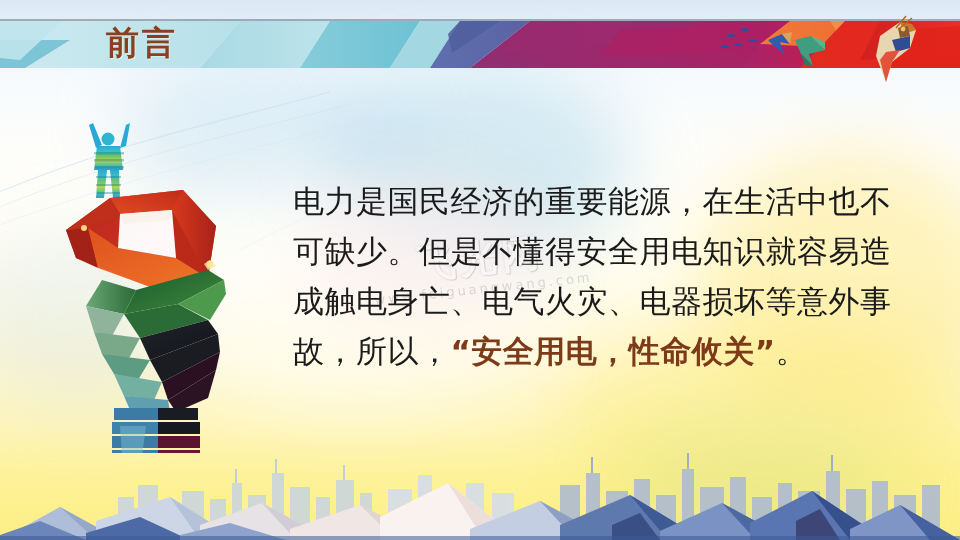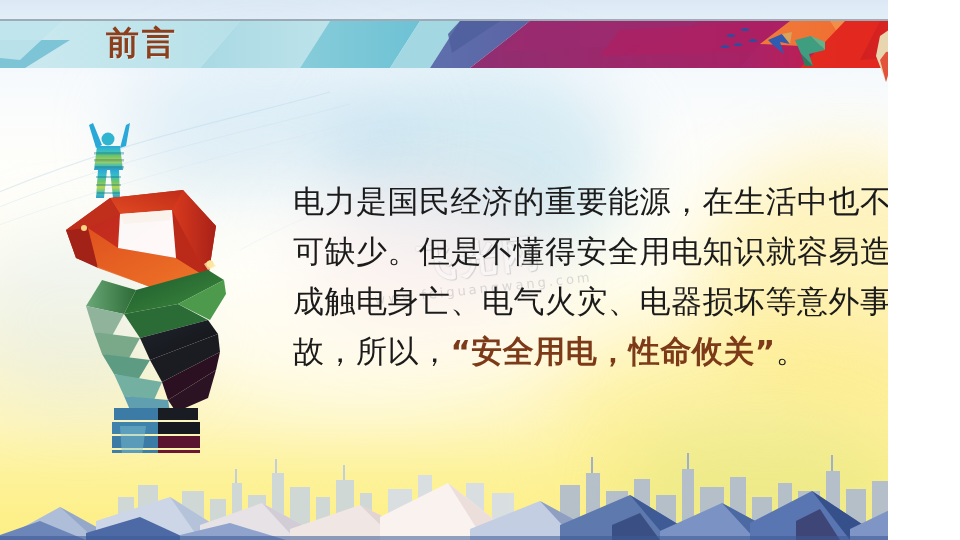--- a/index.html
+++ b/index.html
@@ -2,21 +2,21 @@
 <html><head>
 <meta charset="utf-8">
 <style>
   html, body {
     margin: 0;
     padding: 0;
     background: #ffffff;
   }
   #slide {
     position: relative;
-    width: 888px;
+    width: 960px;
     height: 540px;
     overflow: hidden;
     font-family: "DejaVu Sans", "Liberation Sans", sans-serif;
     background: #ffffff;
   }
 
   
   .bg-base {
     position: absolute;
     inset: 0;

